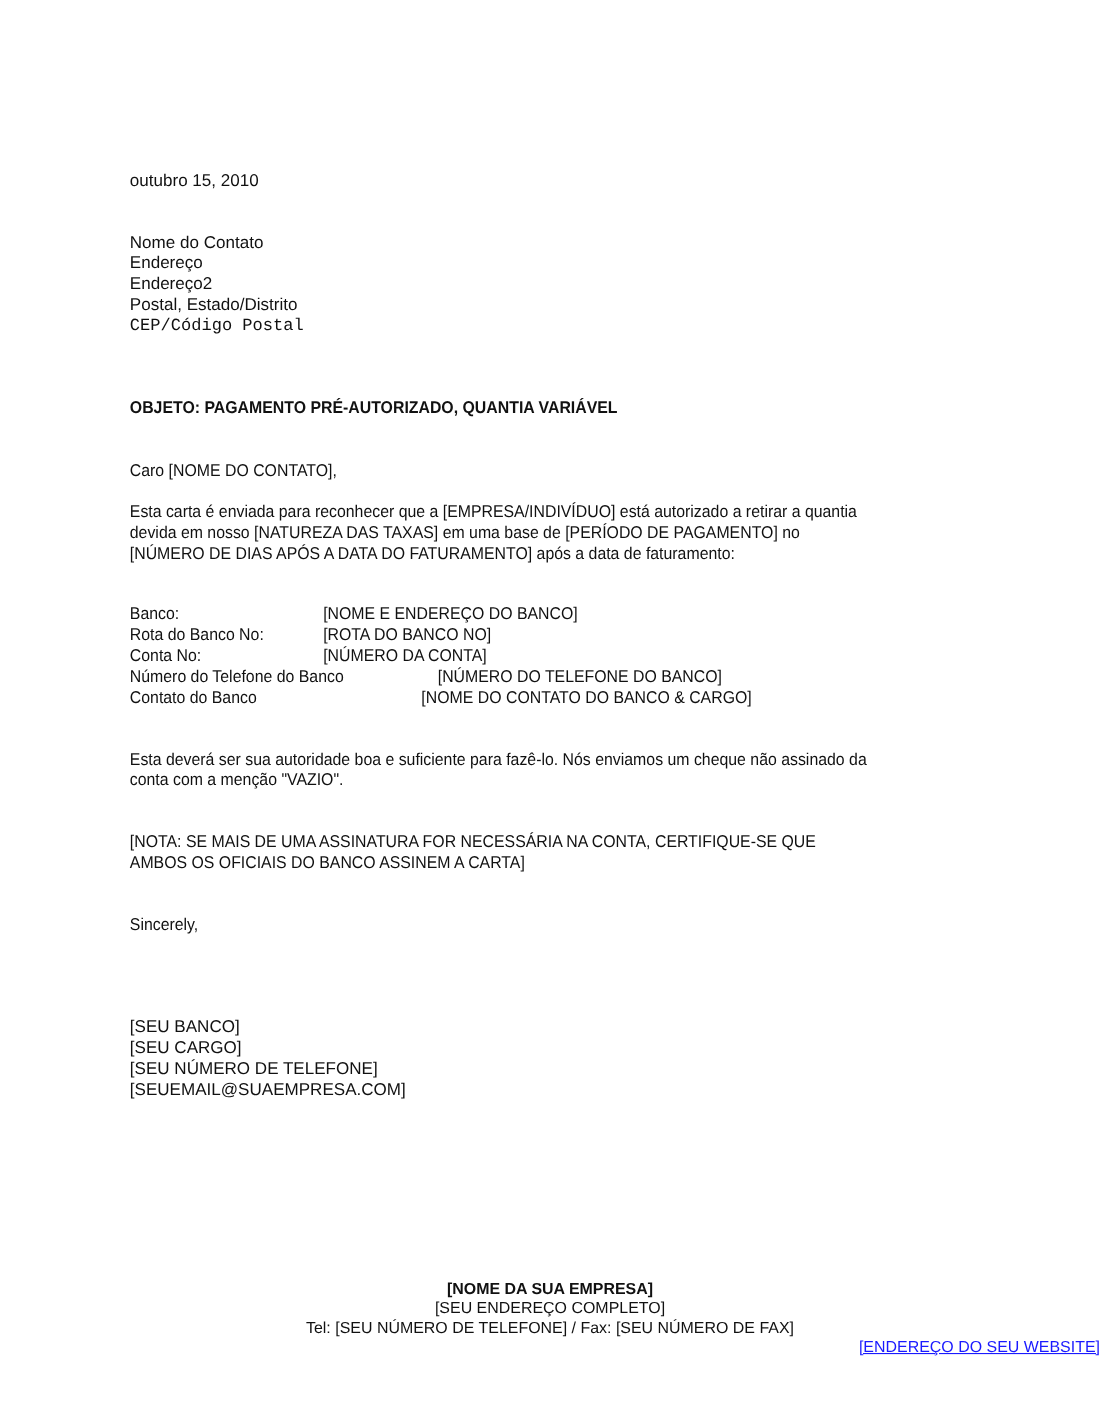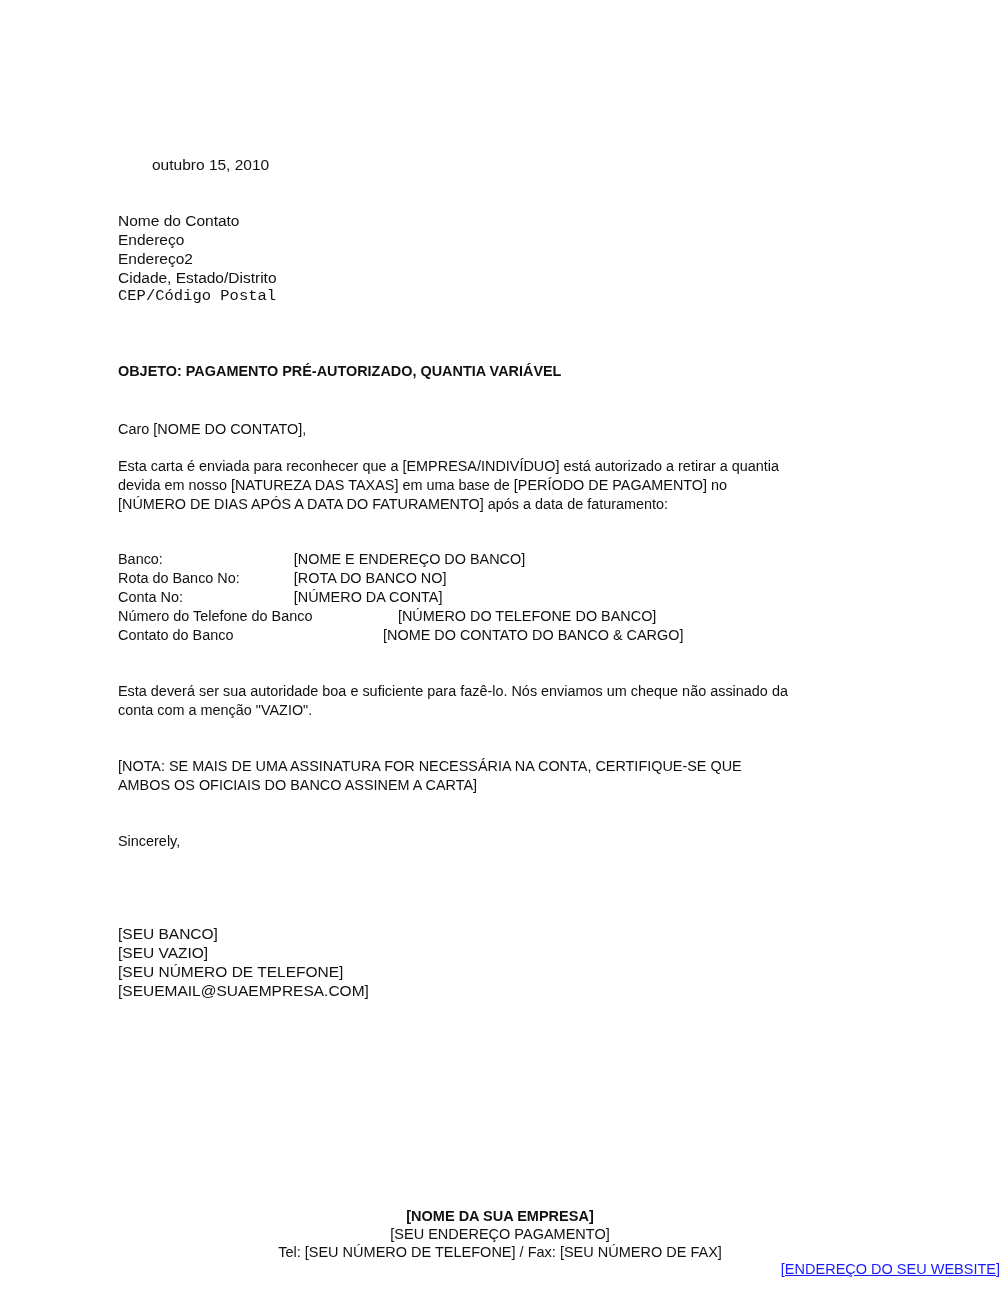--- a/index.html
+++ b/index.html
@@ -3,35 +3,35 @@
 <meta charset="utf-8">
 <style>
   html, body { margin:0; padding:0; background:#ffffff; }
   body { width:1000px; height:1290px; position:relative; overflow:hidden; color:#111; font-family:"Liberation Sans", sans-serif; }
   .t { position:absolute; left:118px; font-size:15.5px; line-height:19px; white-space:nowrap; }
   .cond { transform-origin:left top; transform:scaleX(0.93); }
   .bold { font-weight:bold; }
   .row { position:absolute; left:118px; font-size:15.5px; line-height:19px; white-space:nowrap; }
   .lbl { position:absolute; left:0; top:0; }
   .val { position:absolute; top:0; }
-  .footer { position:absolute; left:0; width:1000px; text-align:center; font-size:14.5px; line-height:18px;margin-top:44px; }
+  .footer { position:absolute; left:0; width:1000px; text-align:center; font-size:14.5px; line-height:18px; }
   .footer a { color:#1a1aff; text-decoration:underline; }
 </style>
 </head>
 <body>
 
 <div>
 
-  <div class="t" style="top:155px;margin-left:34px;">outubro 15, 2010</div>
+  <div class="t" style="top:155px;">outubro 15, 2010</div>
 
   <div>
     <div class="t" style="top:211px;">Nome do Contato</div>
     <div class="t" style="top:230px;">Endereço</div>
     <div class="t" style="top:249px;">Endereço2</div>
-    <div class="t" style="top:268px;">Cidade, Estado/Distrito</div>
+    <div class="t" style="top:268px;">Postal, Estado/Distrito</div>
     <div class="t" style="top:287px;font-family:Liberation Mono, monospace;">CEP/Código Postal</div>
   </div>
 
   <div class="t bold cond" style="top:361px;">OBJETO: PAGAMENTO PRÉ-AUTORIZADO, QUANTIA VARIÁVEL</div>
 
   <div class="t cond" style="top:419px;">Caro [NOME DO CONTATO],</div>
 
   <div>
     <div class="t cond" style="top:456px;">Esta carta é enviada para reconhecer que a [EMPRESA/INDIVÍDUO] está autorizado a retirar a quantia</div>
     <div class="t cond" style="top:475px;">devida em nosso [NATUREZA DAS TAXAS] em uma base de [PERÍODO DE PAGAMENTO] no</div>
@@ -68,27 +68,27 @@
 
   <div>
     <div class="t cond" style="top:756px;">[NOTA: SE MAIS DE UMA ASSINATURA FOR NECESSÁRIA NA CONTA, CERTIFIQUE-SE QUE</div>
     <div class="t cond" style="top:775px;">AMBOS OS OFICIAIS DO BANCO ASSINEM A CARTA]</div>
   </div>
 
   <div class="t cond" style="top:831px;">Sincerely,</div>
 
   <div>
     <div class="t" style="top:924px;">[SEU BANCO]</div>
-    <div class="t" style="top:943px;">[SEU VAZIO]</div>
+    <div class="t" style="top:943px;">[SEU CARGO]</div>
     <div class="t" style="top:962px;">[SEU NÚMERO DE TELEFONE]</div>
     <div class="t" style="top:981px;">[SEUEMAIL@SUAEMPRESA.COM]</div>
   </div>
 
   <div>
     <div class="footer bold" style="top:1163px;">[NOME DA SUA EMPRESA]</div>
-    <div class="footer" style="top:1181px;">[SEU ENDEREÇO PAGAMENTO]</div>
+    <div class="footer" style="top:1181px;">[SEU ENDEREÇO COMPLETO]</div>
     <div class="footer" style="top:1199px;">Tel: [SEU NÚMERO DE TELEFONE] / Fax: [SEU NÚMERO DE FAX]</div>
     <div class="footer" style="top:1216px;text-align:right;">
       <a>[ENDEREÇO DO SEU WEBSITE]</a>
     </div>
   </div>
 
 </div>
 
 </body></html>

